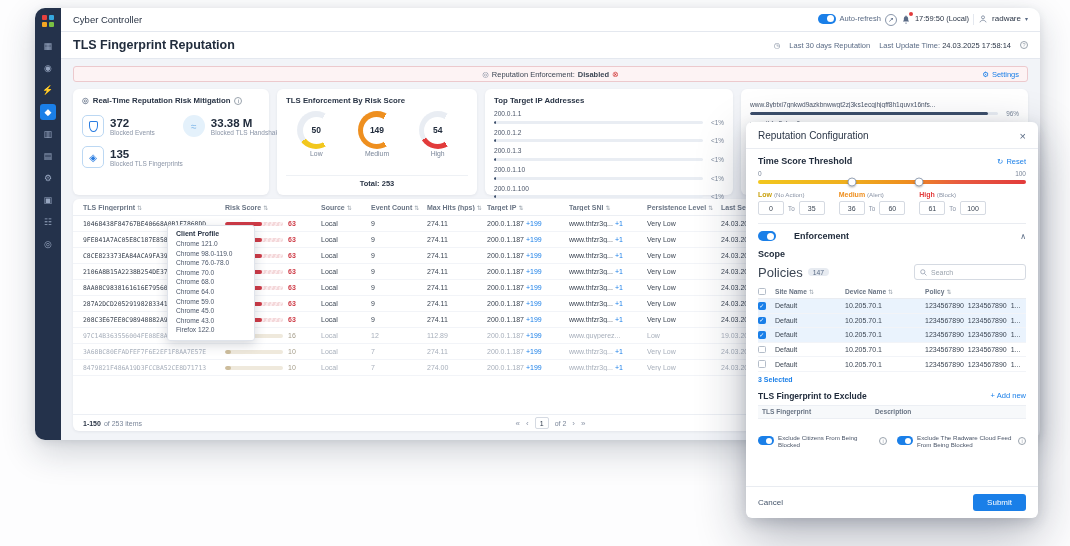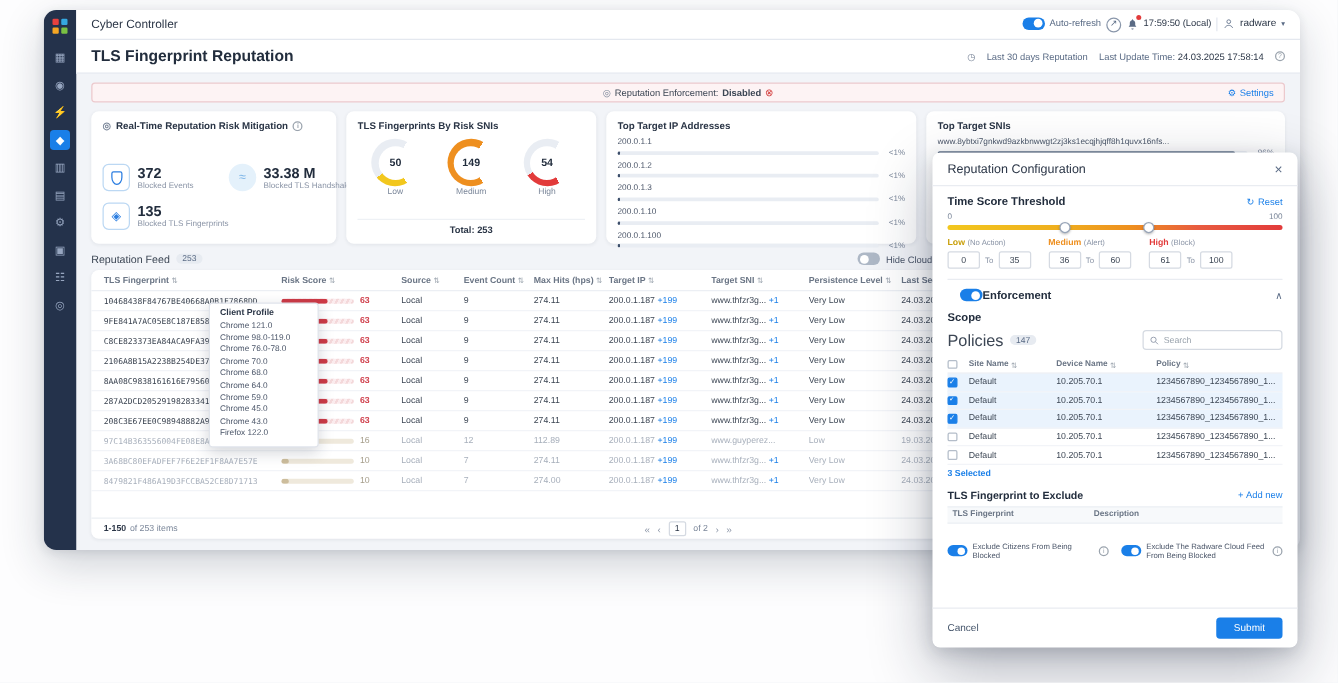--- a/index.html
+++ b/index.html
@@ -56,21 +56,21 @@
 
   
   .cards { display:flex; gap:8px; margin-top:7px; height:106px; flex:none; }
   .card { background:#fff; border-radius:6px; box-shadow:0 1px 3px rgba(25,38,62,.07); padding:7px 9px; display:flex; flex-direction:column; min-width:0; }
   .card-title { font-size:7.8px; font-weight:bold; color:#2a3546; display:flex; align-items:center; gap:4px; flex:none; white-space:nowrap; overflow:hidden; }
   .c-mit { width:196px; flex:none; }
   .c-gau { width:200px; flex:none; }
   .c-ip  { width:248px; flex:none; }
   .c-sni { flex:1; }
 
-  .mit-grid { display:grid; grid-template-columns:1fr 1.15fr; row-gap:9px; margin-top:26px; }
+  .mit-grid { display:grid; grid-template-columns:1fr 1.15fr; row-gap:9px; margin-top:10px; }
   .stat { display:flex; gap:6px; align-items:center; }
   .mic { width:22px; height:22px; flex:none; display:flex; align-items:center; justify-content:center; border:1px solid #bcd8f3; border-radius:5px; color:#2a7de1; font-size:10px; }
   .mic.round { border:none; background:#e4f1fb; color:#7fb6e8; border-radius:50%; }
   .shield { width:9px; height:11px; border:1.5px solid #2a7de1; border-radius:2px 2px 5px 5px / 2px 2px 7px 7px; }
   .stat-val { font-size:11.5px; font-weight:bold; color:#222d3d; line-height:12px; }
   .stat-lab { font-size:6.5px; color:#8a94a6; white-space:nowrap; }
 
   .gau-row { display:flex; justify-content:space-around; margin-top:6px; }
   .gauge-wrap { display:flex; flex-direction:column; align-items:center; gap:1px; }
   .gauge { position:relative; width:38px; height:38px; }
@@ -145,21 +145,21 @@
 
   .ranges { display:flex; gap:14px; margin-top:7px; }
   .rng-lab { font-size:7px; font-weight:bold; white-space:nowrap; }
   .rng-q { font-size:6.2px; color:#8a94a6; font-weight:normal; }
   .rng-in { display:flex; align-items:center; gap:4px; margin-top:3px; }
   .rin { width:26px; height:14px; border:1px solid #d5dae2; border-radius:2px; font-size:7px; text-align:center; font-family:inherit; color:#3c4654; padding:0; }
   .to { font-size:6.3px; color:#8a94a6; }
 
   .m-div { border-top:1px solid #e9ecf1; margin:8px 0 7px; }
 
-  .enf-row { display:flex; align-items:center; gap:0;margin-left:10px; }
+  .enf-row { display:flex; align-items:center; gap:18px; }
   .enf-title { font-size:9px; font-weight:bold; color:#222d3d; }
   .collapse { margin-left:auto; color:#5a6b85; font-size:8px; cursor:pointer; }
 
   .scope-title { font-size:9px; font-weight:bold; color:#222d3d; margin-top:8px; }
   .pol-row { display:flex; align-items:center; margin-top:5px; }
   .pol-lab { font-size:13px; color:#3c4654; }
   .search { margin-left:auto; width:112px; height:16px; border:1px solid #d5dae2; border-radius:3px; display:flex; align-items:center; padding:0 5px; gap:4px; background:#fff; }
   .search input { border:none; outline:none; flex:1; font-size:7px; font-family:inherit; color:#3c4654; min-width:0; background:transparent; }
   .search input::placeholder { color:#9aa3ad; }
 
@@ -317,21 +317,21 @@
               <span>
                   <div class="stat-val">135</div>
                   <div class="stat-lab">Blocked TLS Fingerprints</div>
                 </span>
             </div>
           </div>
         </div>
 
         <div class="card c-gau">
           <div class="card-title">
-              <span>TLS Fingerprints By Risk SNIs</span>
+              <span>TLS Enforcement By Risk Score</span>
             </div>
           <div class="gau-row">
 
               <div class="gauge-wrap">
                 <div class="gauge">
                   <div class="garc" style="background: conic-gradient(from 150deg, rgb(242, 199, 30) 0deg, rgb(242, 199, 30) 80deg, rgb(233, 237, 243) 80deg, rgb(233, 237, 243) 240deg, transparent 240deg);"></div>
                   <div class="ghole">50</div>
                 </div>
                 <div class="glab">Low</div>
               </div>
@@ -407,23 +407,20 @@
                   <span class="btrack">
                     <span class="bfill" style="width: 1%;"></span>
                   </span>
                   <span class="bpct">&lt;1%</span>
                 </div>
               </div>
             </div>
         </div>
 
         <div class="card c-sni">
-          <div class="card-title">
-              <span>Top Target SNIs</span>
-            </div>
           <div class="bar-list">
 
               <div class="bar-row">
                 <div class="bar-lab">www.8ybtxi7gnkwd9azkbnwwgt2zj3ks1ecqjhjqff8h1quvx16nfs...</div>
                 <div class="bar-line">
                   <span class="btrack">
                     <span class="bfill" style="width: 96%;"></span>
                   </span>
                   <span class="bpct">96%</span>
                 </div>
@@ -461,28 +458,20 @@
                 <div class="bar-line">
                   <span class="btrack">
                     <span class="bfill" style="width: 21%;"></span>
                   </span>
                 </div>
               </div>
             </div>
         </div>
       </div>
 
-      <div class="feed-head">
-        <span class="feed-title">Reputation Feed</span>
-        <span class="pill">253</span>
-        <div class="feed-head-right">
-          <span class="tgl off"></span>
-          <span>Hide Cloud Feed</span>
-        </div>
-      </div>
 
       <div class="feed-card">
         <div class="fgrid fhead">
 
             <span class="fhc">
               <span>TLS Fingerprint</span>
               <span class="sort">⇅</span>
             </span>
 
             <span class="fhc">

